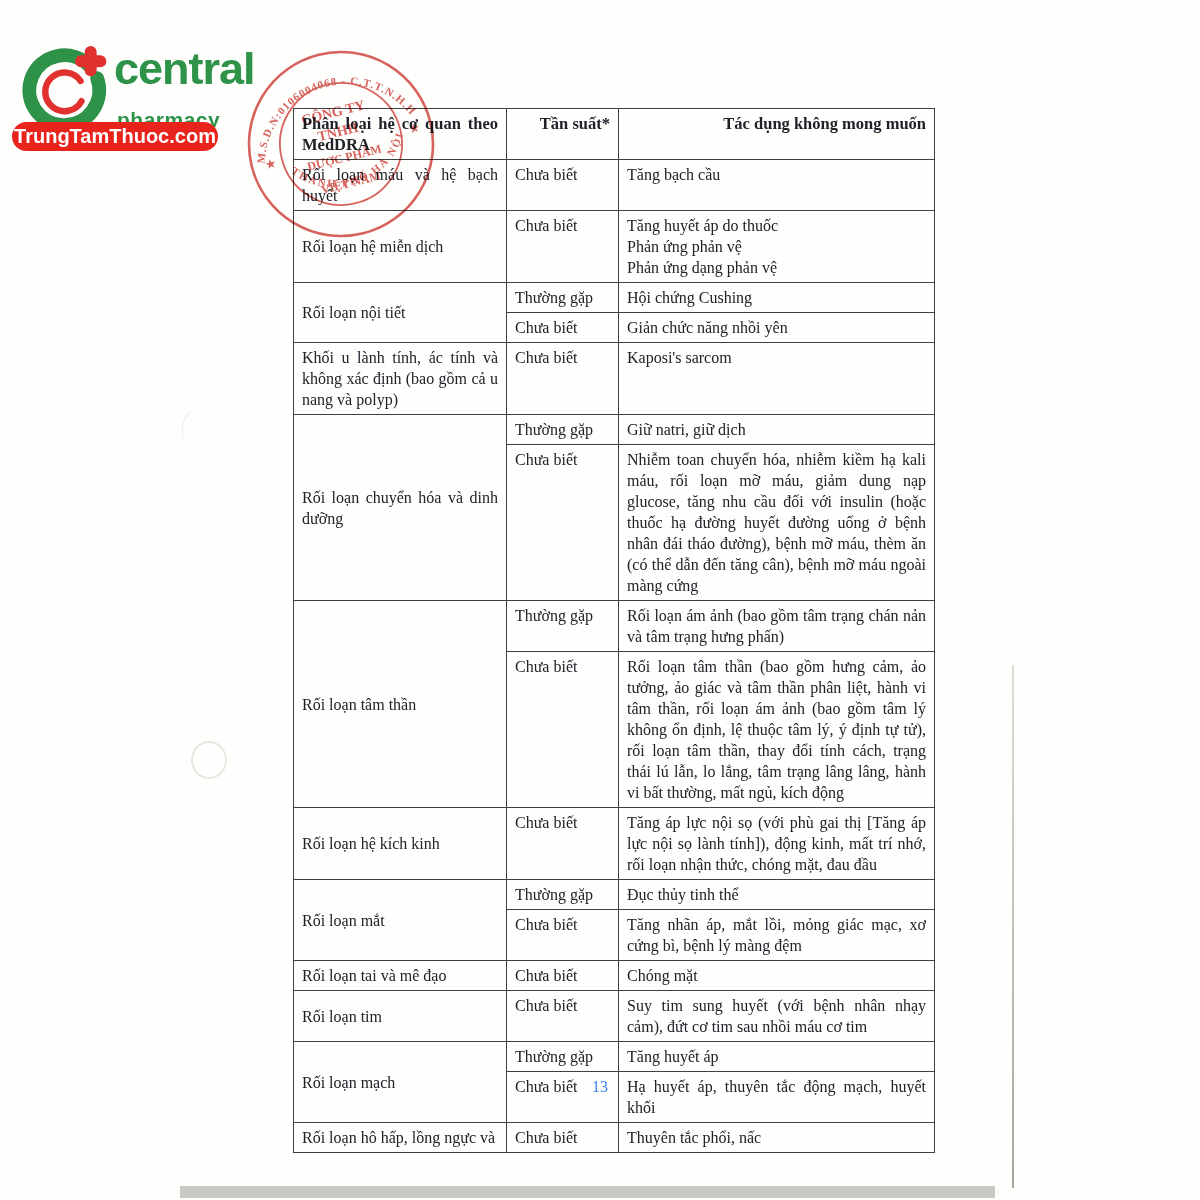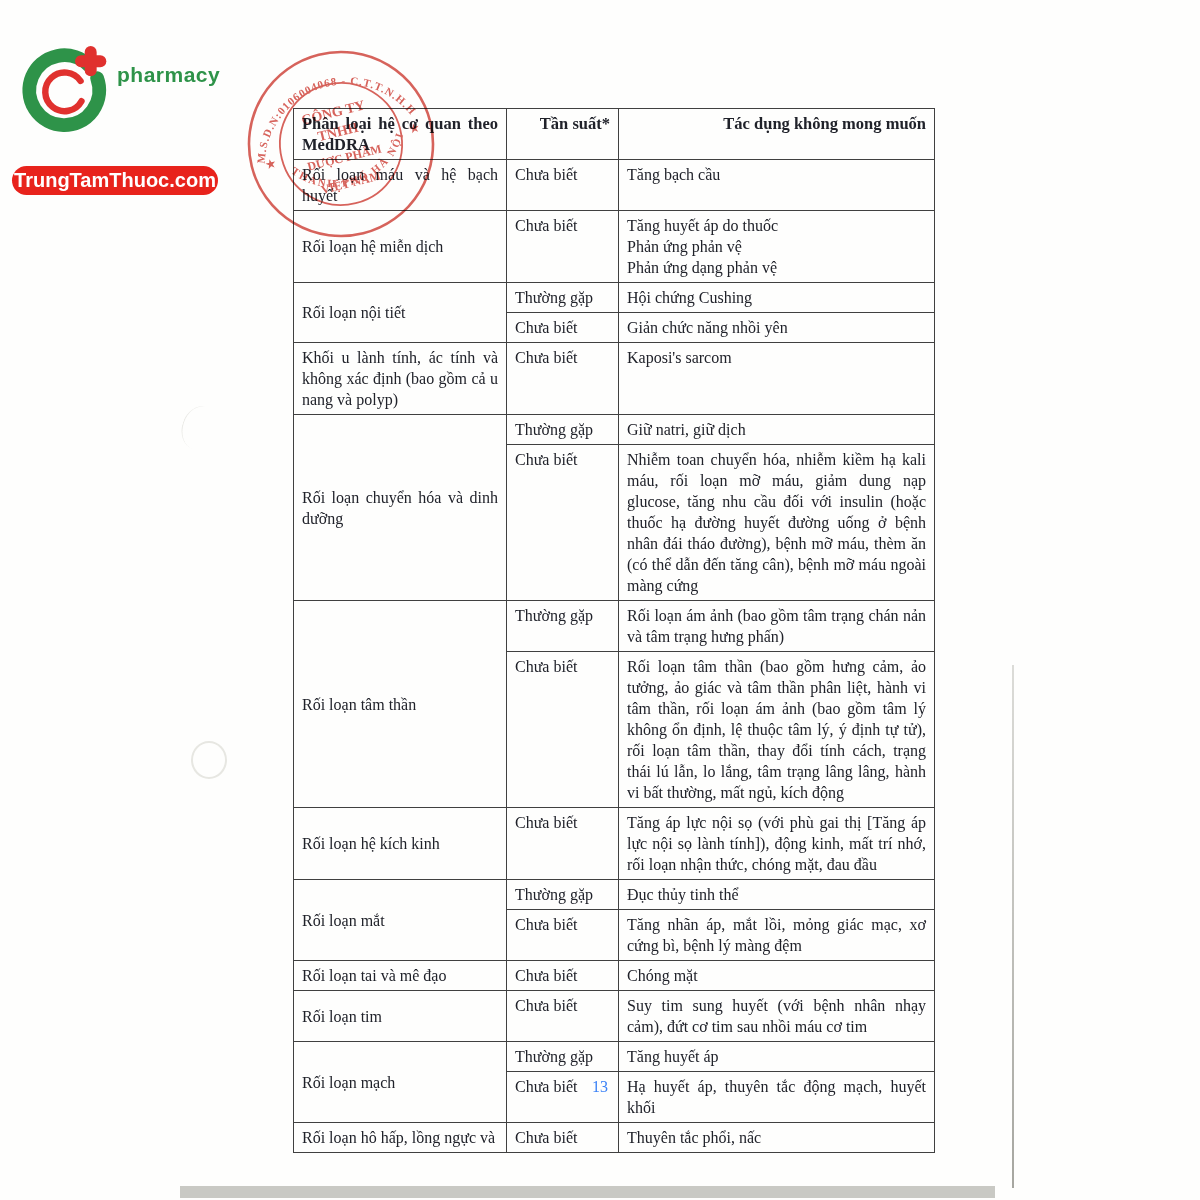--- a/index.html
+++ b/index.html
@@ -15,21 +15,21 @@
   .logo-brand{
     font-family:"Liberation Sans", sans-serif;font-weight:bold;font-size:45px;
     letter-spacing:-1px;color:#2e9349;line-height:1;
   }
   .logo-sub{
     font-family:"Liberation Sans", sans-serif;font-weight:bold;font-size:21px;
     color:#2e9349;margin-top:17px;margin-left:3px;letter-spacing:.5px;
   }
   .logo-pill{
     position:absolute;left:0px;top:82px;width:206px;height:29px;border-radius:15px;
-    background:#e8231c;display:flex;align-items:center;justify-content:center;margin-top:44px;
+    background:#e8231c;display:flex;align-items:center;justify-content:center;
   }
   .logo-pill span{
     font-family:"Liberation Sans", sans-serif;font-weight:bold;font-size:20px;color:#ffffff;
   }
   
   .stamp{
     position:absolute;left:243px;top:46px;width:196px;height:196px;z-index:5;
     mix-blend-mode:multiply;opacity:.82;pointer-events:none;
   }
   
@@ -79,20 +79,21 @@
   <svg class="logo-mark" viewBox="0 0 100 100">
 
     <path d="M 77 21 A 38 38 0 1 0 86 35" fill="none" stroke="#2e9349" stroke-width="15" stroke-linecap="round"></path>
 
     <path d="M 68 38 A 21 21 0 1 0 69 60" fill="none" stroke="#e0312e" stroke-width="7" stroke-linecap="round"></path>
 
     <rect x="62" y="10" width="34" height="13" rx="6.5" fill="#e0312e"></rect>
     <rect x="72.5" y="0" width="13" height="33" rx="6.5" fill="#e0312e"></rect>
   </svg>
   <div class="logo-text">
+    <div class="logo-brand">central</div>
     <div class="logo-sub">pharmacy</div>
   </div>
   <div class="logo-pill">
     <span>TrungTamThuoc.com</span>
   </div>
 </div>
 
 <svg class="stamp" viewBox="0 0 196 196">
   <defs>
     <path id="arcTop" d="M 18 103 A 82 82 0 0 1 178 103"></path>

